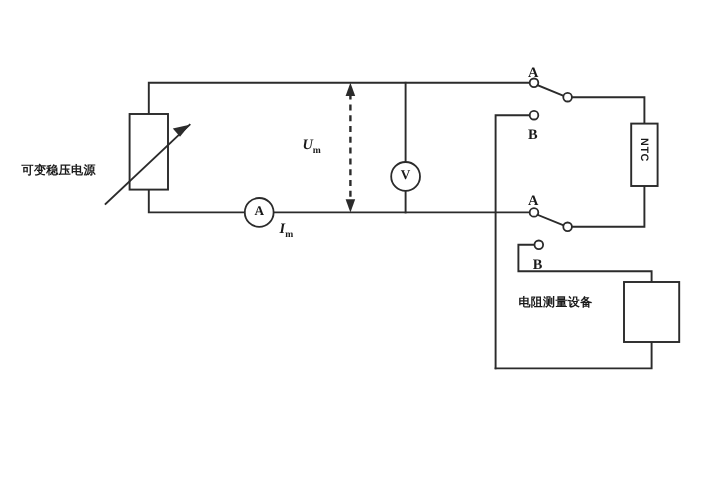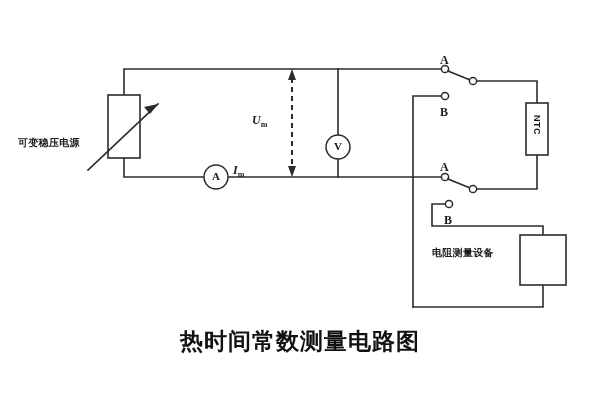--- a/index.html
+++ b/index.html
@@ -173,31 +173,30 @@
   <div class="lbl lbl-cjk" style="left:18px; top:138px;">可变稳压电源</div>
 
   <div class="lbl lbl-meter" style="left:212px; top:171px;">A</div>
 
   <div class="lbl lbl-meter" style="left:334px; top:141px;">V</div>
 
   <div class="lbl lbl-var" style="left:252px; top:114px;">
     <span>U</span><sub>m</sub>
   </div>
 
-  <div class="lbl lbl-var" style="left:233px; top:164px;">
+  <div class="lbl lbl-var" style="left:233px; top:184px;">
     <span>I</span><sub>m</sub>
   </div>
 
   <div class="lbl lbl-ab" style="left:440px; top:54px;">A</div>
 
   <div class="lbl lbl-ab" style="left:440px; top:106px;">B</div>
 
   <div class="lbl lbl-ab" style="left:440px; top:161px;">A</div>
 
   <div class="lbl lbl-ab" style="left:444px; top:214px;">B</div>
 
   <div class="lbl lbl-ntc" style="left:541px; top:115px;">NTC</div>
 
   <div class="lbl lbl-cjk" style="left:432px; top:248px;">电阻测量设备</div>
 
-  <div class="title">热时间常数测量电路图</div>
 
 </div>
 
 </body></html>

